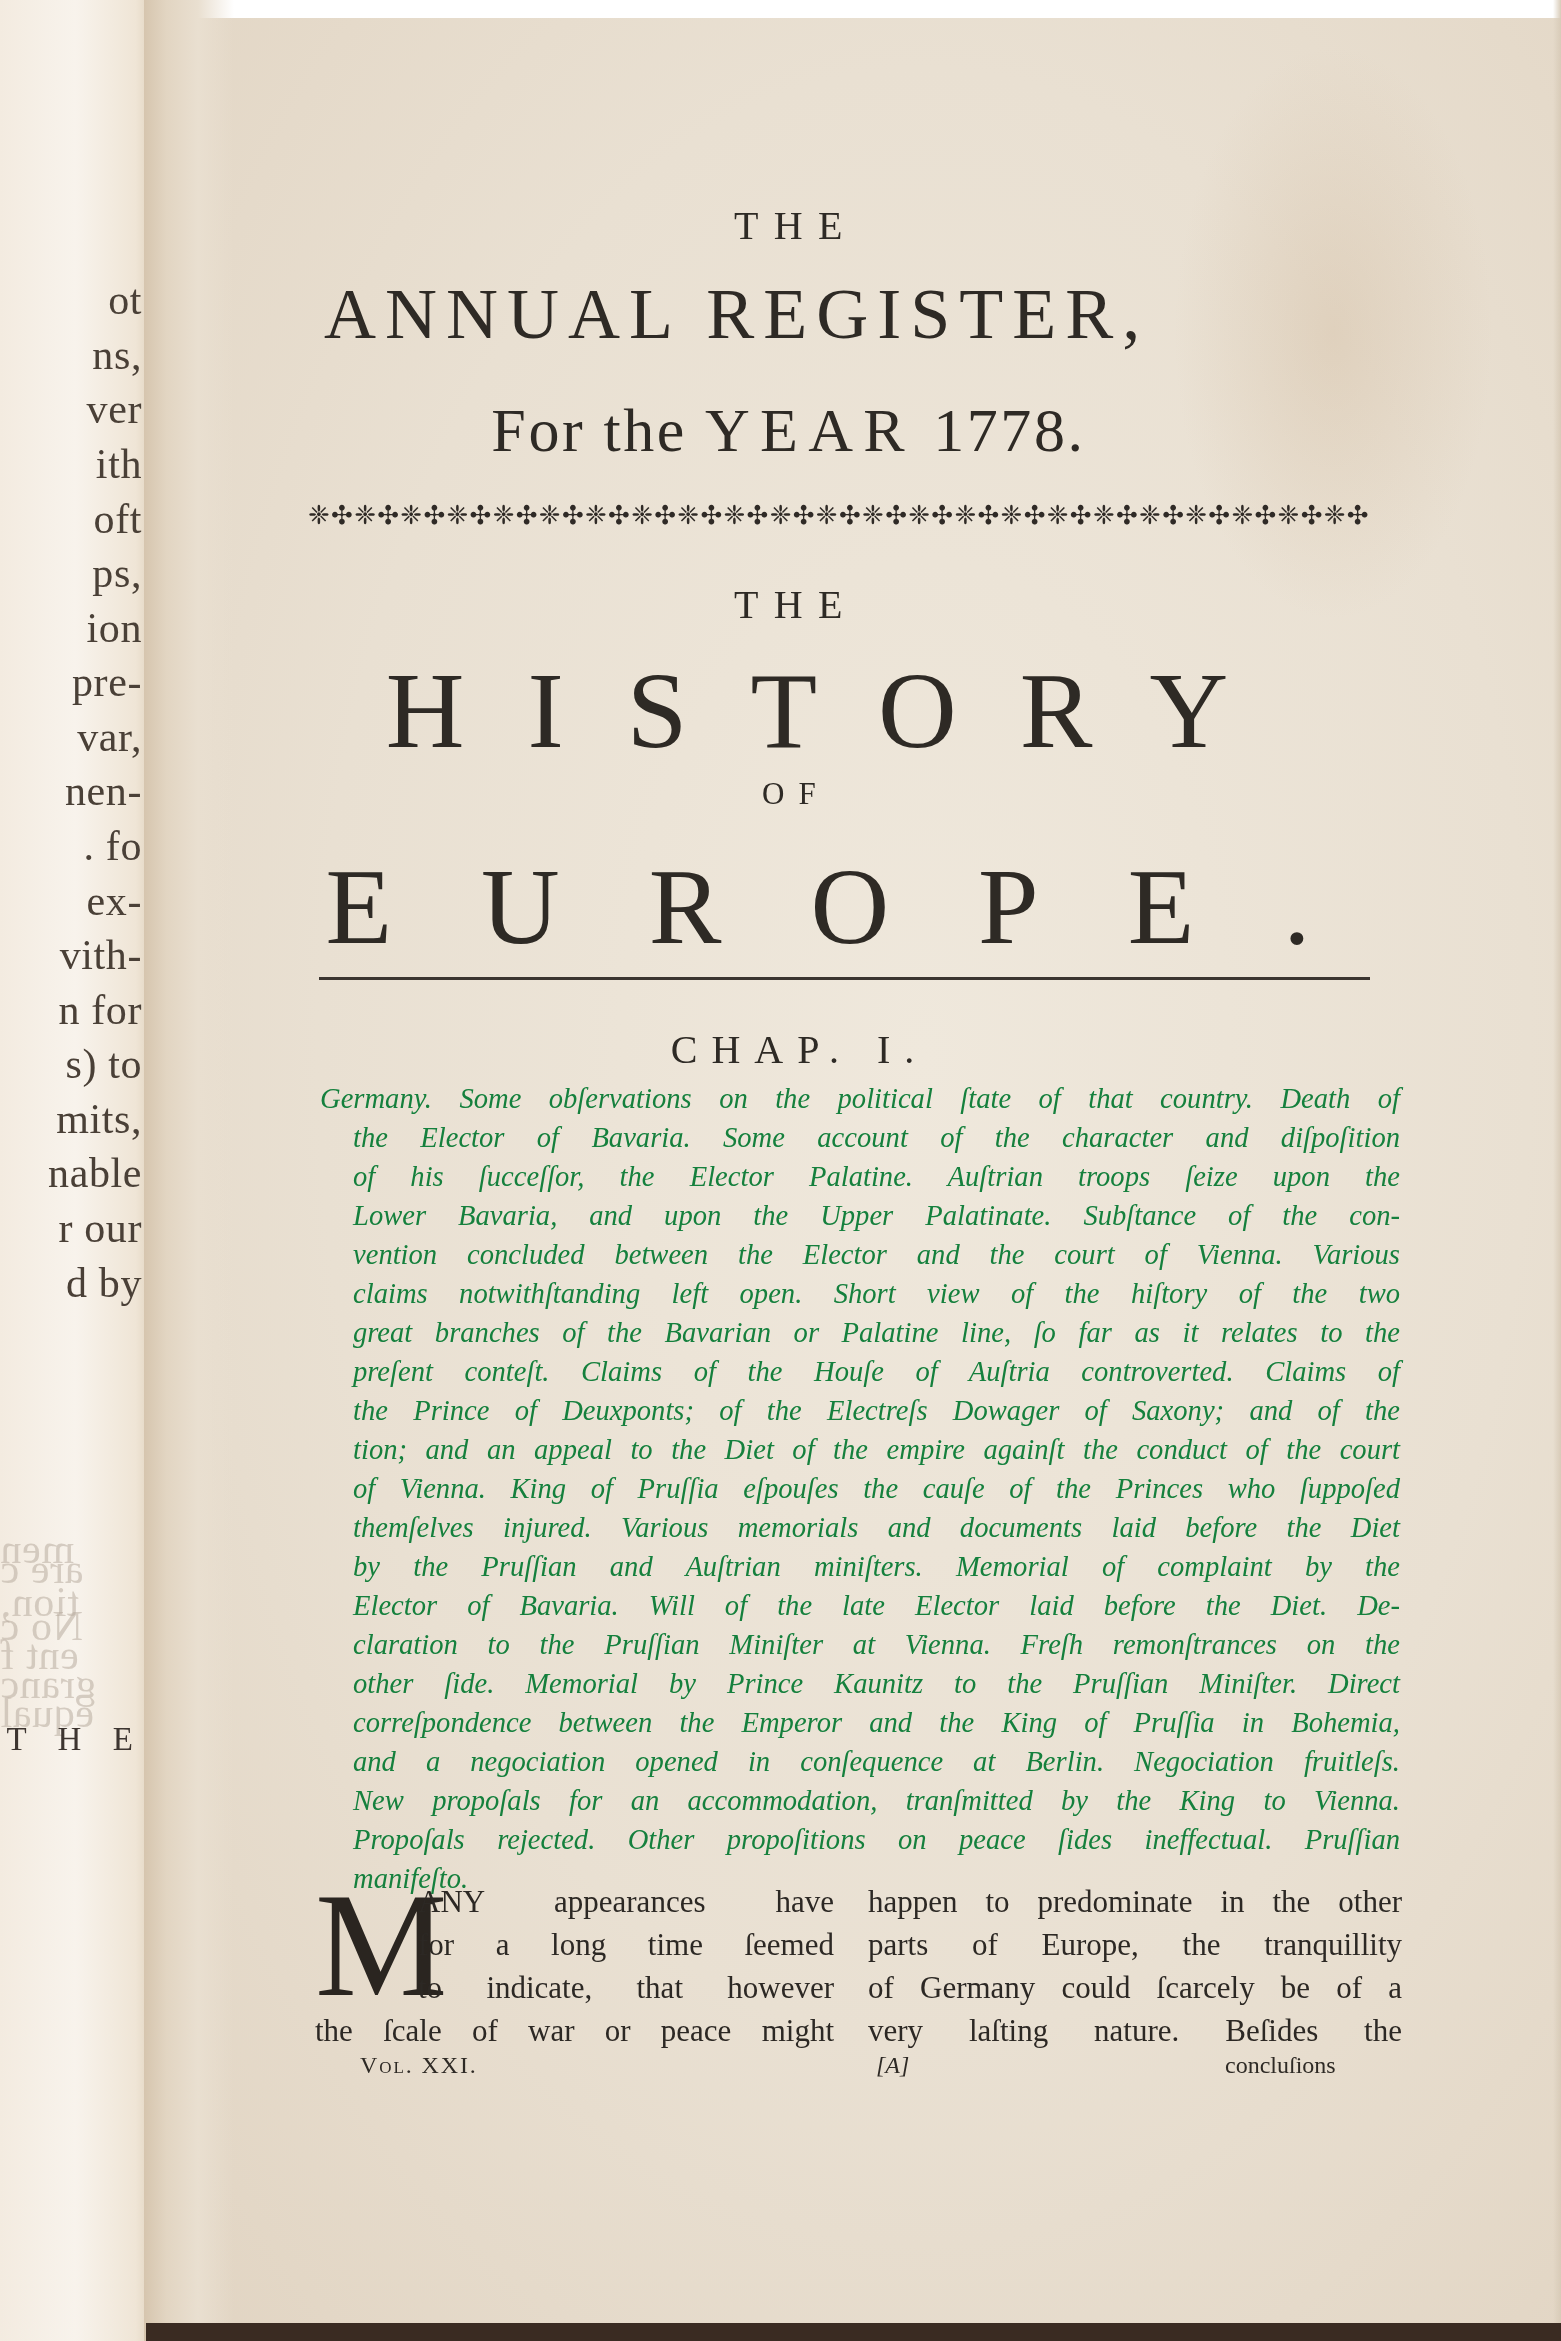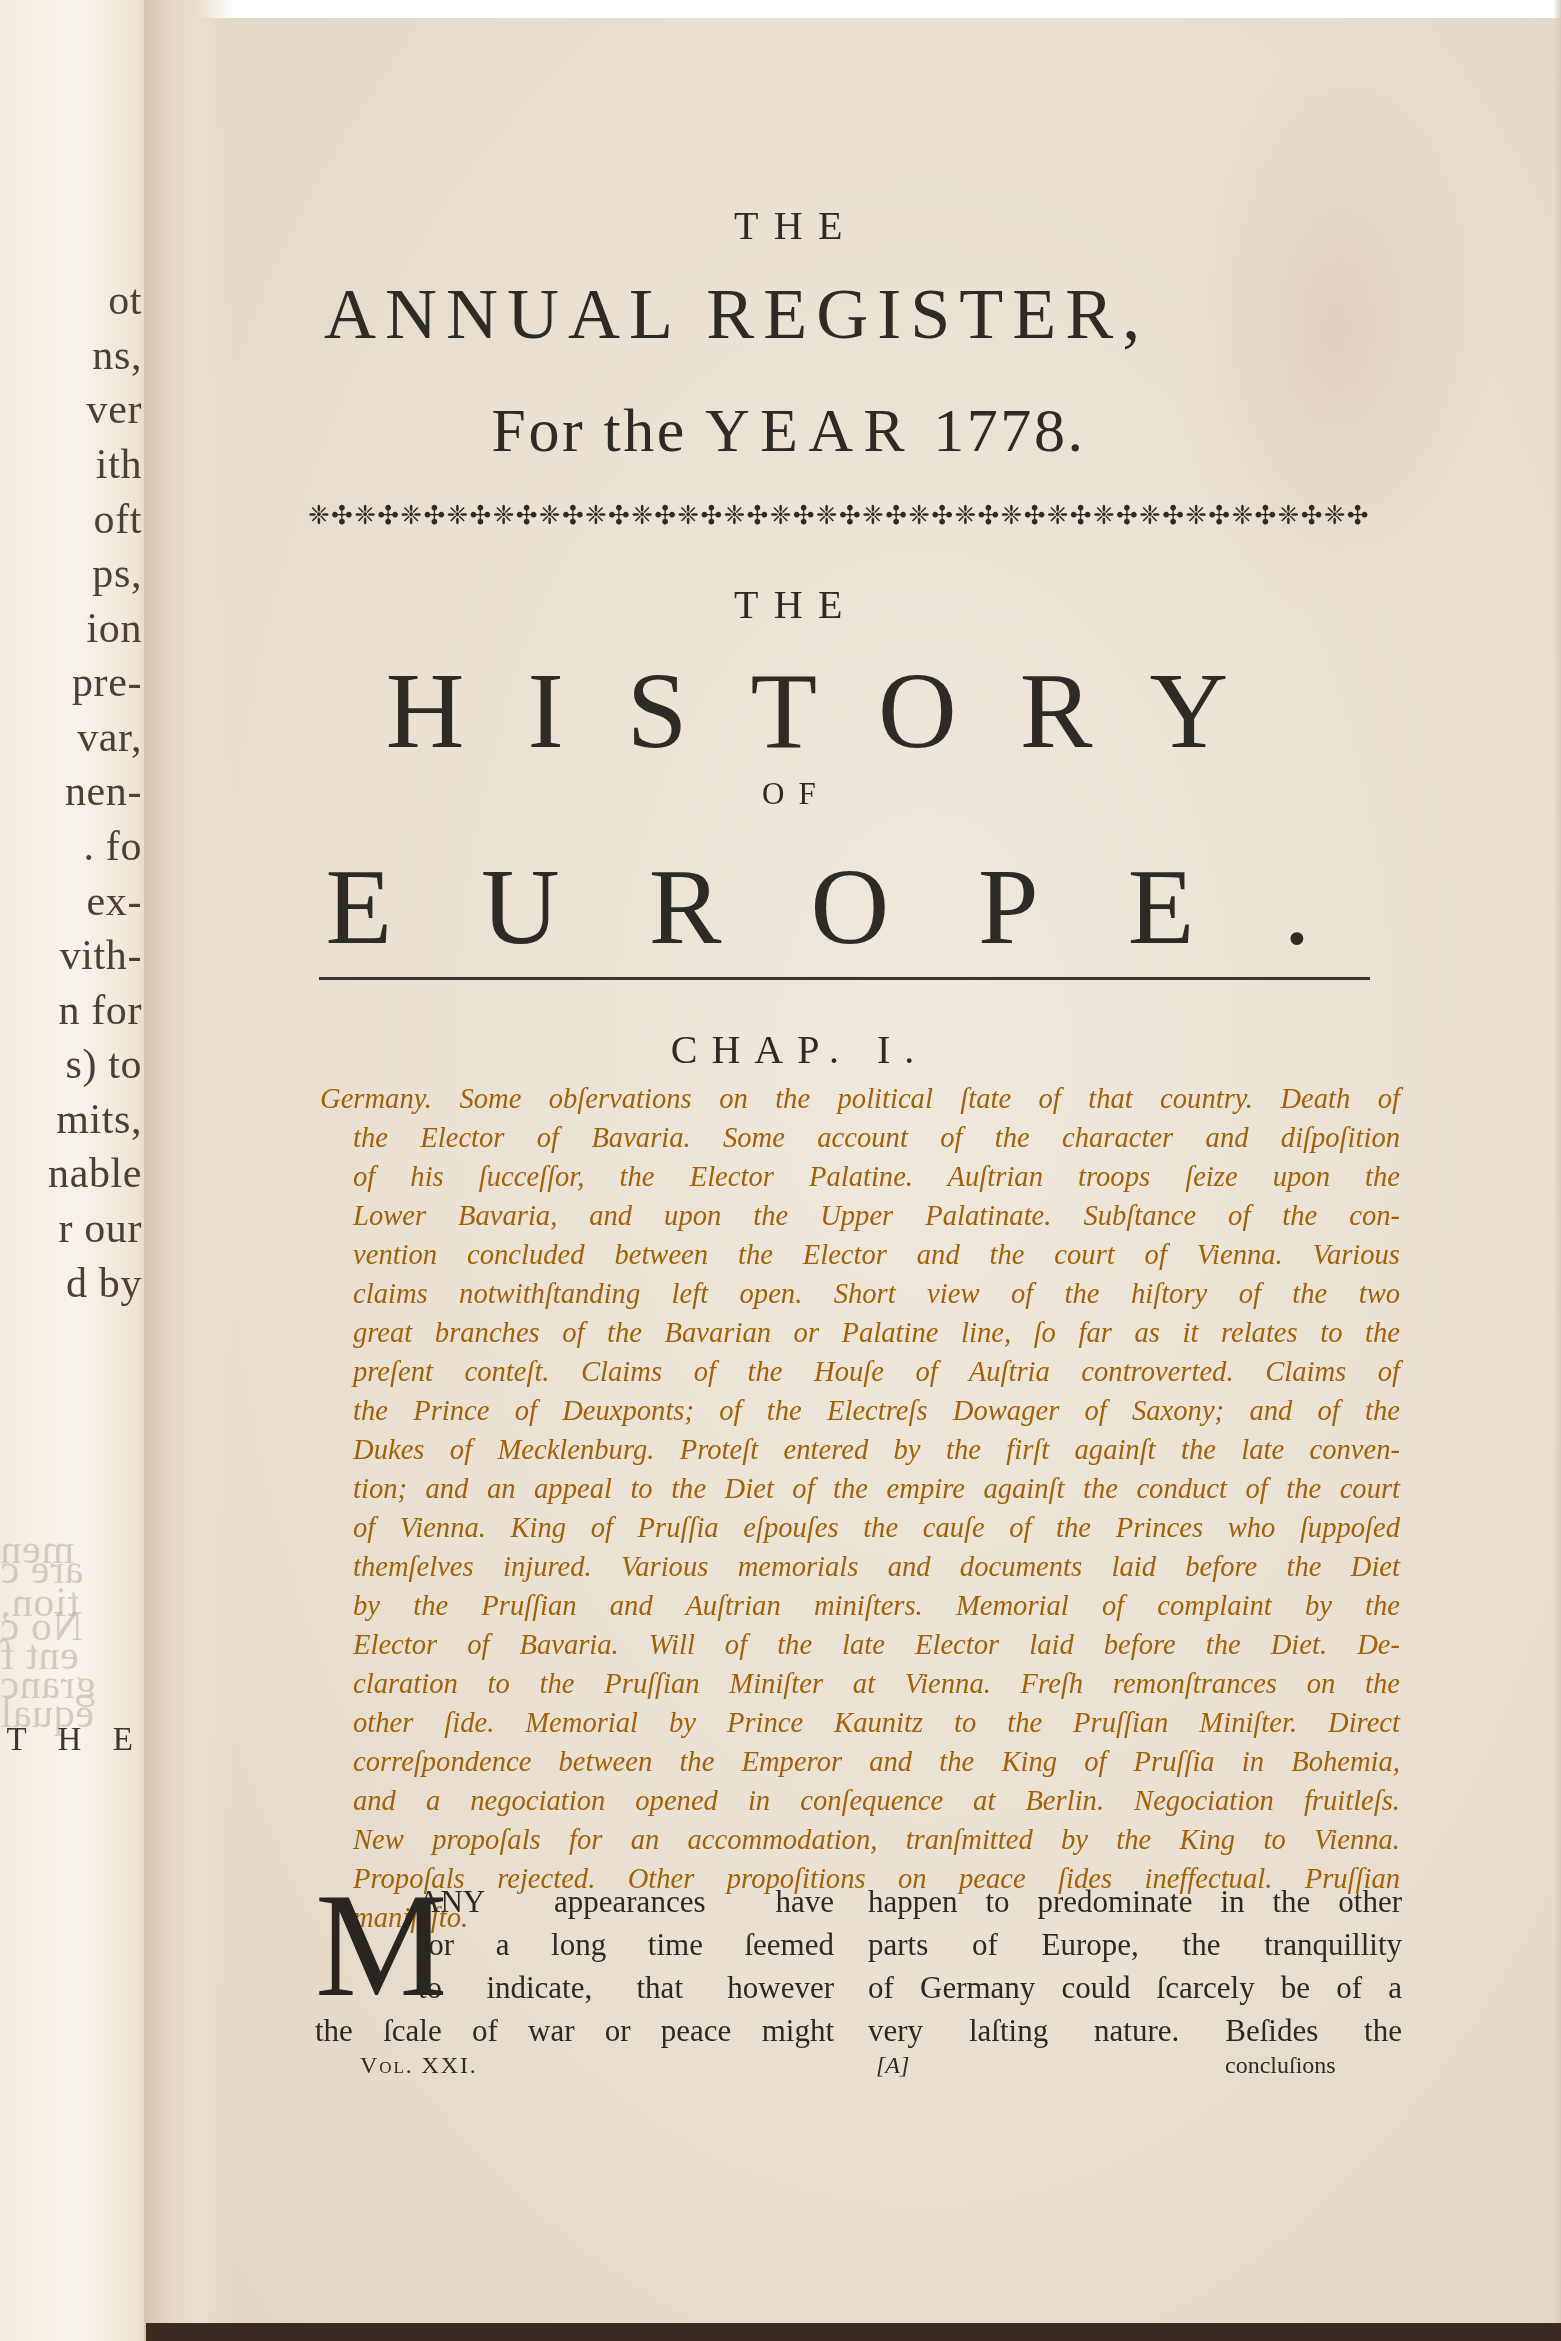--- a/index.html
+++ b/index.html
@@ -45,21 +45,21 @@
   .t-year .caps { letter-spacing: 10.3px; }
   .ornament { position: absolute; left: 308px; top: 501px; width: 1062px; height: 29.5px; overflow: hidden;
     font-size: 26px; line-height: 29.5px; letter-spacing: 1.3px; color: #2f2a26; white-space: nowrap; font-family: "DejaVu Sans", sans-serif; }
   .t-the-2 { top: 581px; font-size: 40px; letter-spacing: 15.4px; padding-left: 15.4px; }
   .t-history { top: 648px; font-size: 109px; letter-spacing: 63px; padding-left: 58px; }
   .t-of { top: 776px; font-size: 31px; letter-spacing: 14px; padding-left: 15.4px; }
   .t-europe { top: 844px; font-size: 109px; letter-spacing: 89px; padding-left: 82px; }
   .rule { position: absolute; left: 319px; top: 977px; width: 1051px; height: 3.2px; background: #3b3530; }
   .t-chap { top: 1026px; font-size: 40px; letter-spacing: 14px; padding-left: 19px; }
 
-  .summary { position: absolute; left: 320px; top: 1079px; width: 1080px; font-style: italic; font-size: 28.6px; line-height: 39px; color: #a16207; }
+  .summary { position: absolute; left: 320px; top: 1079px; width: 1080px; font-style: italic; font-size: 28.6px; line-height: 39px; color: #15803d; }
   .summary .sline { display: block; text-align: justify; text-align-last: justify; white-space: nowrap; height: 39px; }
   .summary .sline.first { margin-left: 0; }
   .summary .sline.indent { padding-left: 33px; }
   .summary .sline.last { text-align-last: left; }
 
   .body-wrap { position: absolute; left: 315px; top: 1880px; width: 1091px; font-size: 31px; line-height: 43px; color: #2c2824; }
   .dropcap { position: absolute; left: 0; top: 3.9px; font-size: 149px; line-height: 122px; color: #2a2520; font-family: "Liberation Serif", serif; }
   .col { position: absolute; top: 0; }
   .col-left { left: 0; width: 519px; }
   .col-right { left: 553px; width: 534px; }
@@ -136,21 +136,20 @@
 <div class="summary">
   <span class="sline first">Germany.  Some obſervations on the political ſtate of that country.  Death of</span>
   <span class="sline indent">the Elector of Bavaria.  Some account of the character and diſpoſition</span>
   <span class="sline indent">of his ſucceſſor, the Elector Palatine.  Auſtrian troops ſeize upon the</span>
   <span class="sline indent">Lower Bavaria, and upon the Upper Palatinate.  Subſtance of the con-</span>
   <span class="sline indent">vention concluded between the Elector and the court of Vienna.  Various</span>
   <span class="sline indent">claims notwithſtanding left open.  Short view of the hiſtory of the two</span>
   <span class="sline indent">great branches of the Bavarian or Palatine line, ſo far as it relates to the</span>
   <span class="sline indent">preſent conteſt.  Claims of the Houſe of Auſtria controverted.  Claims of</span>
   <span class="sline indent">the Prince of Deuxponts; of the Electreſs Dowager of Saxony; and of the</span>
-  <span class="sline indent">Dukes of Mecklenburg.  Proteſt entered by the firſt againſt the late conven-</span>
   <span class="sline indent">tion; and an appeal to the Diet of the empire againſt the conduct of the court</span>
   <span class="sline indent">of Vienna.  King of Pruſſia eſpouſes the cauſe of the Princes who ſuppoſed</span>
   <span class="sline indent">themſelves injured.  Various memorials and documents laid before the Diet</span>
   <span class="sline indent">by the Pruſſian and Auſtrian miniſters.  Memorial of complaint by the</span>
   <span class="sline indent">Elector of Bavaria.  Will of the late Elector laid before the Diet.  De-</span>
   <span class="sline indent">claration to the Pruſſian Miniſter at Vienna.  Freſh remonſtrances on the</span>
   <span class="sline indent">other ſide.  Memorial by Prince Kaunitz to the Pruſſian Miniſter.  Direct</span>
   <span class="sline indent">correſpondence between the Emperor and the King of Pruſſia in Bohemia,</span>
   <span class="sline indent">and a negociation opened in conſequence at Berlin.  Negociation fruitleſs.</span>
   <span class="sline indent">New propoſals for an accommodation, tranſmitted by the King to Vienna.</span>

